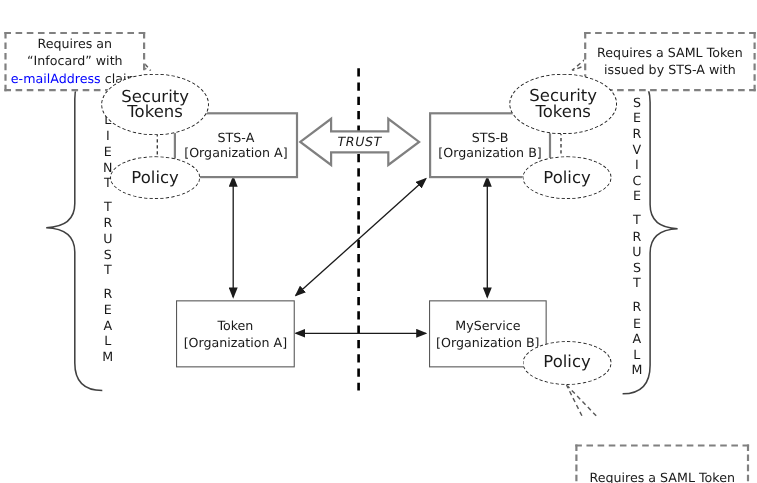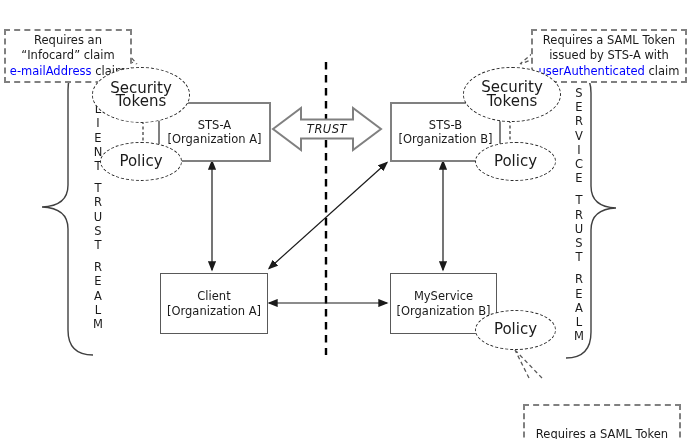--- a/index.html
+++ b/index.html
@@ -76,21 +76,21 @@
 
   <div class="node sts" style="left:158px;top:102px;width:109px;height:56px;">
     <span>STS-A</span>
     <span>[Organization A]</span>
   </div>
   <div class="node sts" style="left:390px;top:102px;width:107px;height:56px;">
     <span>STS-B</span>
     <span>[Organization B]</span>
   </div>
   <div class="node plain" style="left:160px;top:273px;width:106px;height:59px;">
-    <span>Client</span>
+    <span>Token</span>
     <span>[Organization A]</span>
   </div>
   <div class="node plain" style="left:390px;top:273px;width:105px;height:59px;">
     <span>MyService</span>
     <span>[Organization B]</span>
   </div>
 
   <div class="ellipse" style="left:92px;top:67px;width:96px;height:54px;">
     <span>Security</span>
     <span>Tokens</span>
@@ -106,28 +106,27 @@
     <span>Policy</span>
   </div>
   <div class="ellipse" style="left:475px;top:310px;width:79px;height:38px;">
     <span>Policy</span>
   </div>
 
   <div id="trust-label">TRUST</div>
 
   <div class="callout" style="left:4px;top:3px;width:124px;height:50px;">
     <div>Requires an</div>
-    <div>“Infocard” claim</div>
+    <div>“Infocard” with</div>
     <div><span class="hl">e-mailAddress</span><span> claim</span></div>
   </div>
 
   <div class="callout" style="left:531px;top:3px;width:152px;height:50px;">
     <div>Requires a SAML Token</div>
     <div>issued by STS-A with</div>
-    <div><span class="hl">userAuthenticated</span><span> claim</span></div>
   </div>
 
   <div class="callout" style="left:523px;top:378px;width:154px;height:57px;">
     <div>Requires a SAML Token</div>
   </div>
 
   <div class="realm-col" style="left:87px;top:88px;">
     <div class="vword">C
 L
 I

